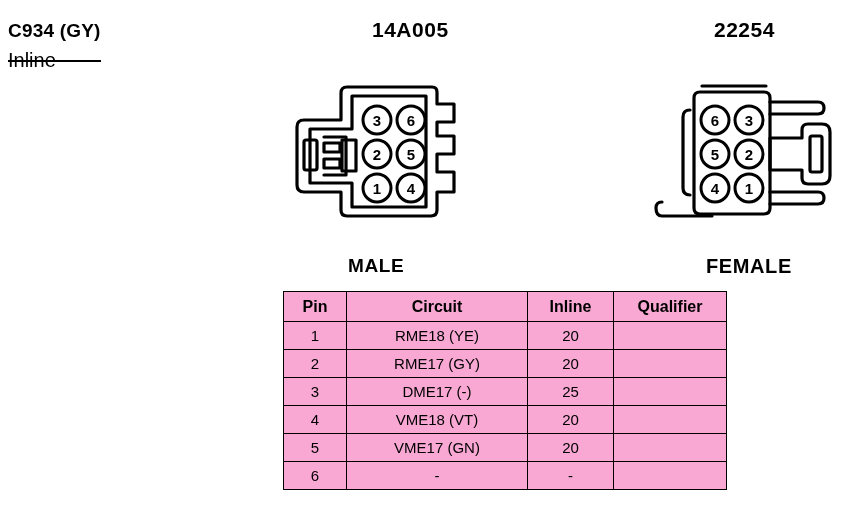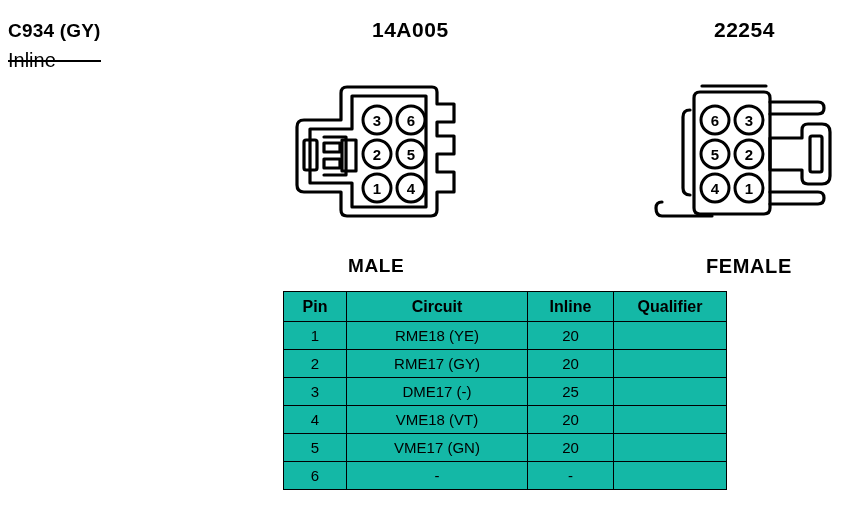--- a/index.html
+++ b/index.html
@@ -92,21 +92,21 @@
     letter-spacing: 0.6px;
     white-space: nowrap;
   }
 
   
   #pinout-table {
     position: absolute;
     left: 283px;
     top: 291px;
     border-collapse: collapse;
-    background: #14b8a6;
+    background: #f9a8d4;
   }
   #pinout-table th,
   #pinout-table td {
     border: 1px solid #000;
     text-align: center;
     vertical-align: middle;
     padding: 0;
     height: 27px;
     font-size: 15px;
     color: #000;

